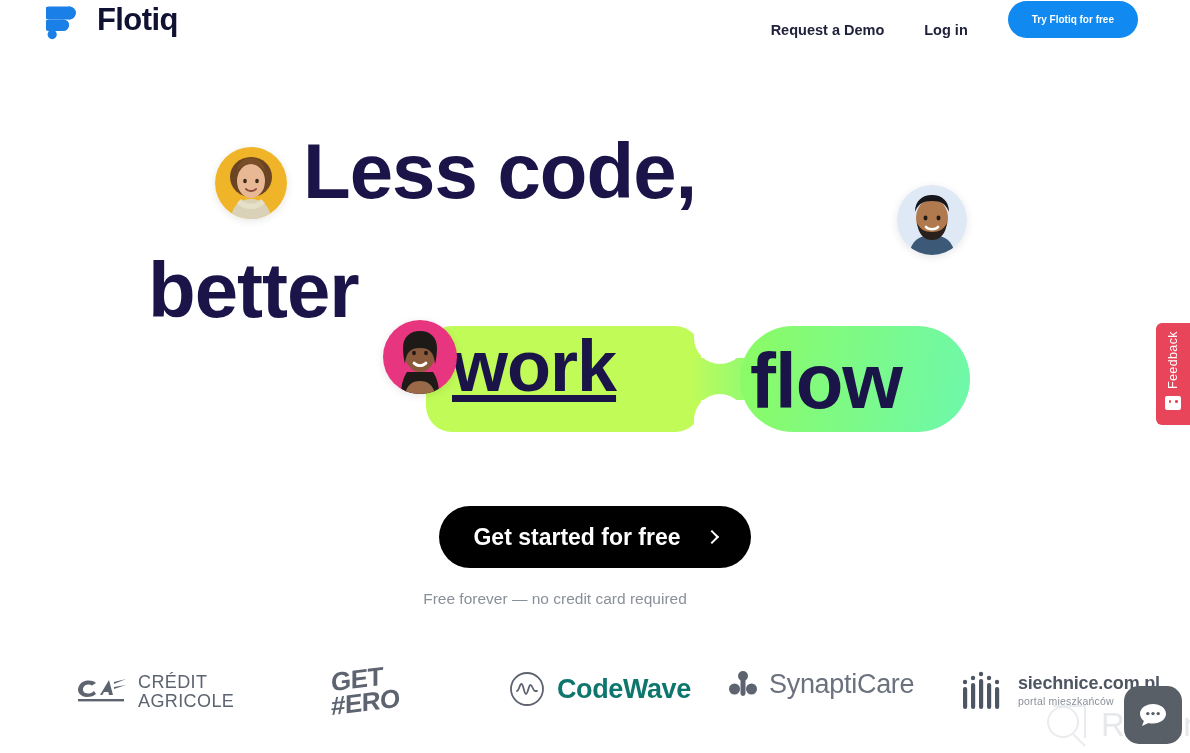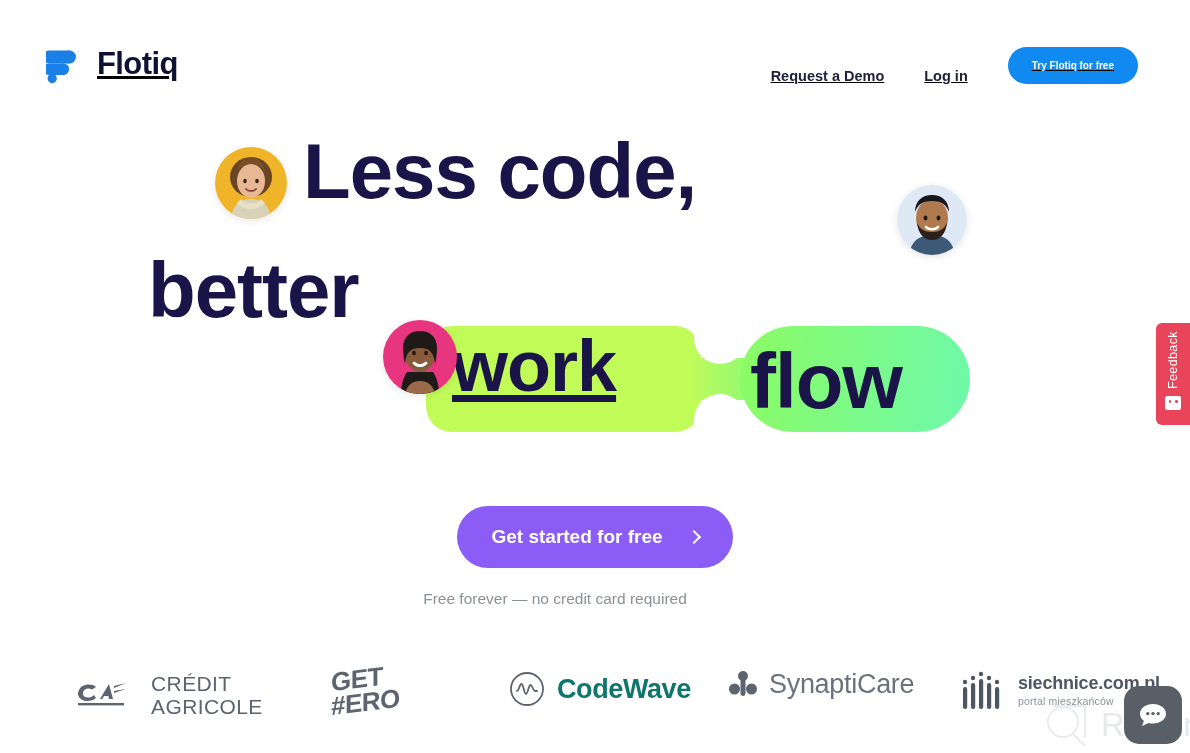--- a/index.html
+++ b/index.html
@@ -8,23 +8,22 @@
     overflow: hidden;
     background: #ffffff;
     font-family: "Liberation Sans", sans-serif;
     -webkit-font-smoothing: antialiased;
   }
   .page { position: relative; width: 1190px; height: 753px; background: #fff; }
 
   
   .header {
     position: absolute; top: 0; left: 0; width: 1190px; height: 84px;
-    display: flex; align-items: flex-end;
+    display: flex; align-items: flex-start;
     background: #fff;
-    text-decoration: underline;
   }
   .brand { display: flex; align-items: center; margin-left: 46px; }
   .brand-mark { width: 38px; height: 40px; position: relative; }
   .brand-name {
     margin-left: 13px; font-size: 31px; font-weight: 700;
     color: #101233; letter-spacing: -0.6px;
   }
   .nav-main { display: flex; align-items: center; margin-left: 64px; }
   .nav-link {
     font-size: 14.5px; font-weight: 700; color: #20223c;
@@ -106,23 +105,23 @@
   .av-3 { left: 383px; top: 236px; width: 74px; height: 74px; }
 
   .subtitle {
     position: absolute; top: 372px; left: 0; width: 1190px; text-align: center;
     font-size: 26.5px; color: #2c3046; font-weight: 400; letter-spacing: -0.2px;
   }
 
   .cta-wrap { position: absolute; top: 422px; left: 0; width: 1190px; text-align: center; }
   .btn-cta {
     display: inline-flex; align-items: center; gap: 26px;
-    background: #8b5cf6; color: #fff; border: none; cursor: pointer;
+    background: #000000; color: #fff; border: none; cursor: pointer;
     border-radius: 34px; padding: 0 34px; height: 62px;
-    font-size: 19px; font-weight: 700; font-family: "Liberation Sans", sans-serif;
+    font-size: 23px; font-weight: 700; font-family: "Liberation Sans", sans-serif;
   }
   .cta-chev {
     display: inline-block; width: 10px; height: 10px;
     border-top: 2.5px solid #fff; border-right: 2.5px solid #fff;
     transform: rotate(45deg);
   }
   .cta-note {
     position: absolute; top: 506px; left: 0; width: 1110px; text-align: center;
     font-size: 15.5px; color: #8a9099;
   }
@@ -132,21 +131,21 @@
     position: absolute; top: 655px; left: 0; width: 1190px; height: 84px;
     display: flex; align-items: center; color: #5d6470;
   }
   .logo-item { position: absolute; display: flex; align-items: center; }
   .lg-ca     { left: 76px;  top: 18px; }
   .lg-hero   { left: 331px; top: 12px; }
   .lg-cw     { left: 509px; top: 16px; }
   .lg-sc     { left: 729px; top: 14px; }
   .lg-sie    { left: 960px; top: 14px; }
 
-  .ca-text { font-size: 21px; line-height: 1.08; letter-spacing: .4px; color: #5d6470; margin-left: 23px; }
+  .ca-text { font-size: 18px; line-height: 1.08; letter-spacing: .4px; color: #5d6470; margin-left: 10px; }
   .hero-txt {
     font-size: 26px; font-weight: 700; color: #5d6470; line-height: .92;
     transform: skewY(-7deg); letter-spacing: -.5px;
   }
   .cw-text { font-size: 27px; font-weight: 700; color: #0f766e; margin-left: 12px; letter-spacing: -.4px; }
   .sc-text { font-size: 27px; font-weight: 400; color: #6b727d; margin-left: 12px; letter-spacing: -.3px; }
   .sie-text { margin-left: 10px; }
   .sie-main { font-size: 18px; font-weight: 700; color: #4f5663; letter-spacing: -.2px; }
   .sie-sub  { font-size: 10.5px; color: #8a9099; letter-spacing: .2px; margin-top: 1px; }
 

